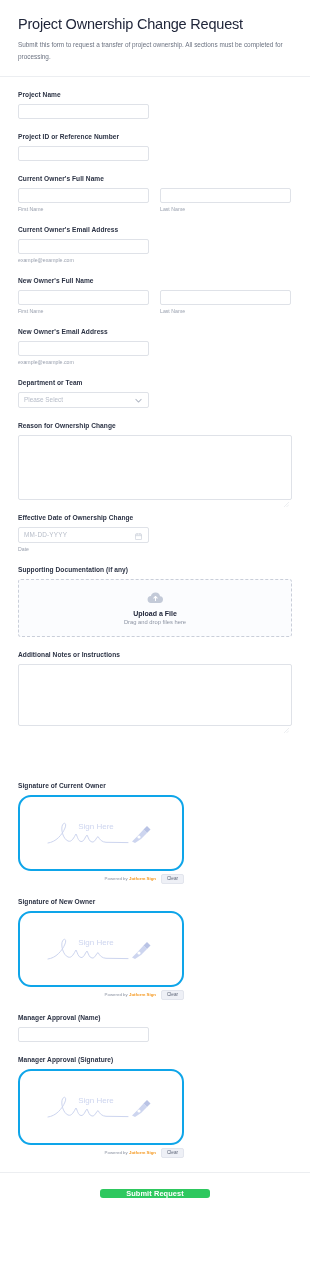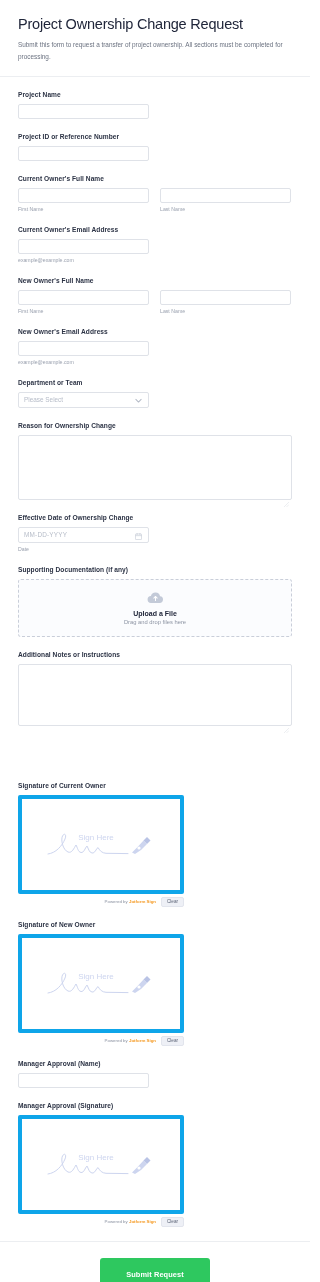--- a/index.html
+++ b/index.html
@@ -124,23 +124,23 @@
     justify-content: center;
     gap: 2px;
   }
   .upload-title { font-size: 7px; font-weight: bold; color: #20263a; }
   .upload-sub { font-size: 5.8px; color: #8d94a3; }
 
   
   .sig-wrap { width: 166px; }
   .sig-pad {
     width: 166px;
-    height: 99px;
-    border: 4px solid #0ea5e9;
-    border-radius: 2px;
+    height: 76px;
+    border: 2px solid #0ea5e9;
+    border-radius: 13px;
     background: #fff;
     position: relative;
     overflow: hidden;
   }
   .sig-art {
     position: absolute;
     left: 50%;
     top: 50%;
     transform: translate(-50%, -50%);
     width: 110px;
@@ -173,21 +173,21 @@
   
   .footer-divider { height: 1px; background: #eceef1; margin: 13px 0 0 0; }
   .submit-area { display: flex; justify-content: center; padding: 16px 0 22px 0; }
   .submit-btn {
     background: #2ec85f;
     color: #ffffff;
     border: none;
     border-radius: 3px;
     font-size: 7.4px;
     font-weight: bold;
-    padding: 12px 26px;
+    padding: 0 26px;
     letter-spacing: 0.1px;
     cursor: pointer;
   }
   .spacer-gap { height: 42px; }
 </style>
 </head>
 <body>
 
 <div class="page">
 

